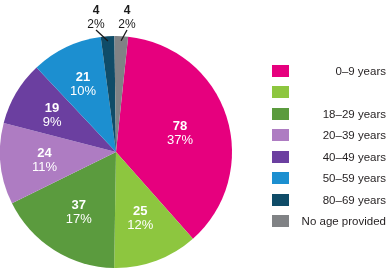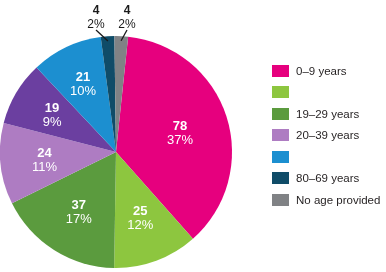--- a/index.html
+++ b/index.html
@@ -70,20 +70,21 @@
   #legend {
     position: absolute;
     left: 272px;
     top: 60px;
     width: 114px;
   }
   .legend-row {
     display: flex;
     align-items: center;
     height: 21.5px;
+    justify-content: space-between;
   }
   .legend-swatch {
     width: 17px;
     height: 12px;
     flex: 0 0 17px;
     margin-right: 7px;
   }
   .legend-text {
     font-size: 11.5px;
     color: #231f20;
@@ -123,28 +124,33 @@
   <div id="legend">
     <div class="legend-row">
       <span class="legend-swatch" style="background: rgb(230, 0, 126);"></span>
       <span class="legend-text">0–9 years</span>
     </div>
     <div class="legend-row">
       <span class="legend-swatch" style="background: rgb(141, 198, 63);"></span>
     </div>
     <div class="legend-row">
       <span class="legend-swatch" style="background: rgb(91, 155, 62);"></span>
-      <span class="legend-text">19–29 years</span>
+      <span class="legend-text">18–29 years</span>
     </div>
     <div class="legend-row">
       <span class="legend-swatch" style="background: rgb(174, 124, 194);"></span>
       <span class="legend-text">20–39 years</span>
     </div>
     <div class="legend-row">
+      <span class="legend-swatch" style="background: rgb(107, 63, 160);"></span>
+      <span class="legend-text">40–49 years</span>
+    </div>
+    <div class="legend-row">
       <span class="legend-swatch" style="background: rgb(28, 143, 208);"></span>
+      <span class="legend-text">50–59 years</span>
     </div>
     <div class="legend-row">
       <span class="legend-swatch" style="background: rgb(15, 76, 104);"></span>
       <span class="legend-text">80–69 years</span>
     </div>
     <div class="legend-row">
       <span class="legend-swatch" style="background: rgb(128, 130, 133);"></span>
       <span class="legend-text">No age provided</span>
     </div>
   </div>

